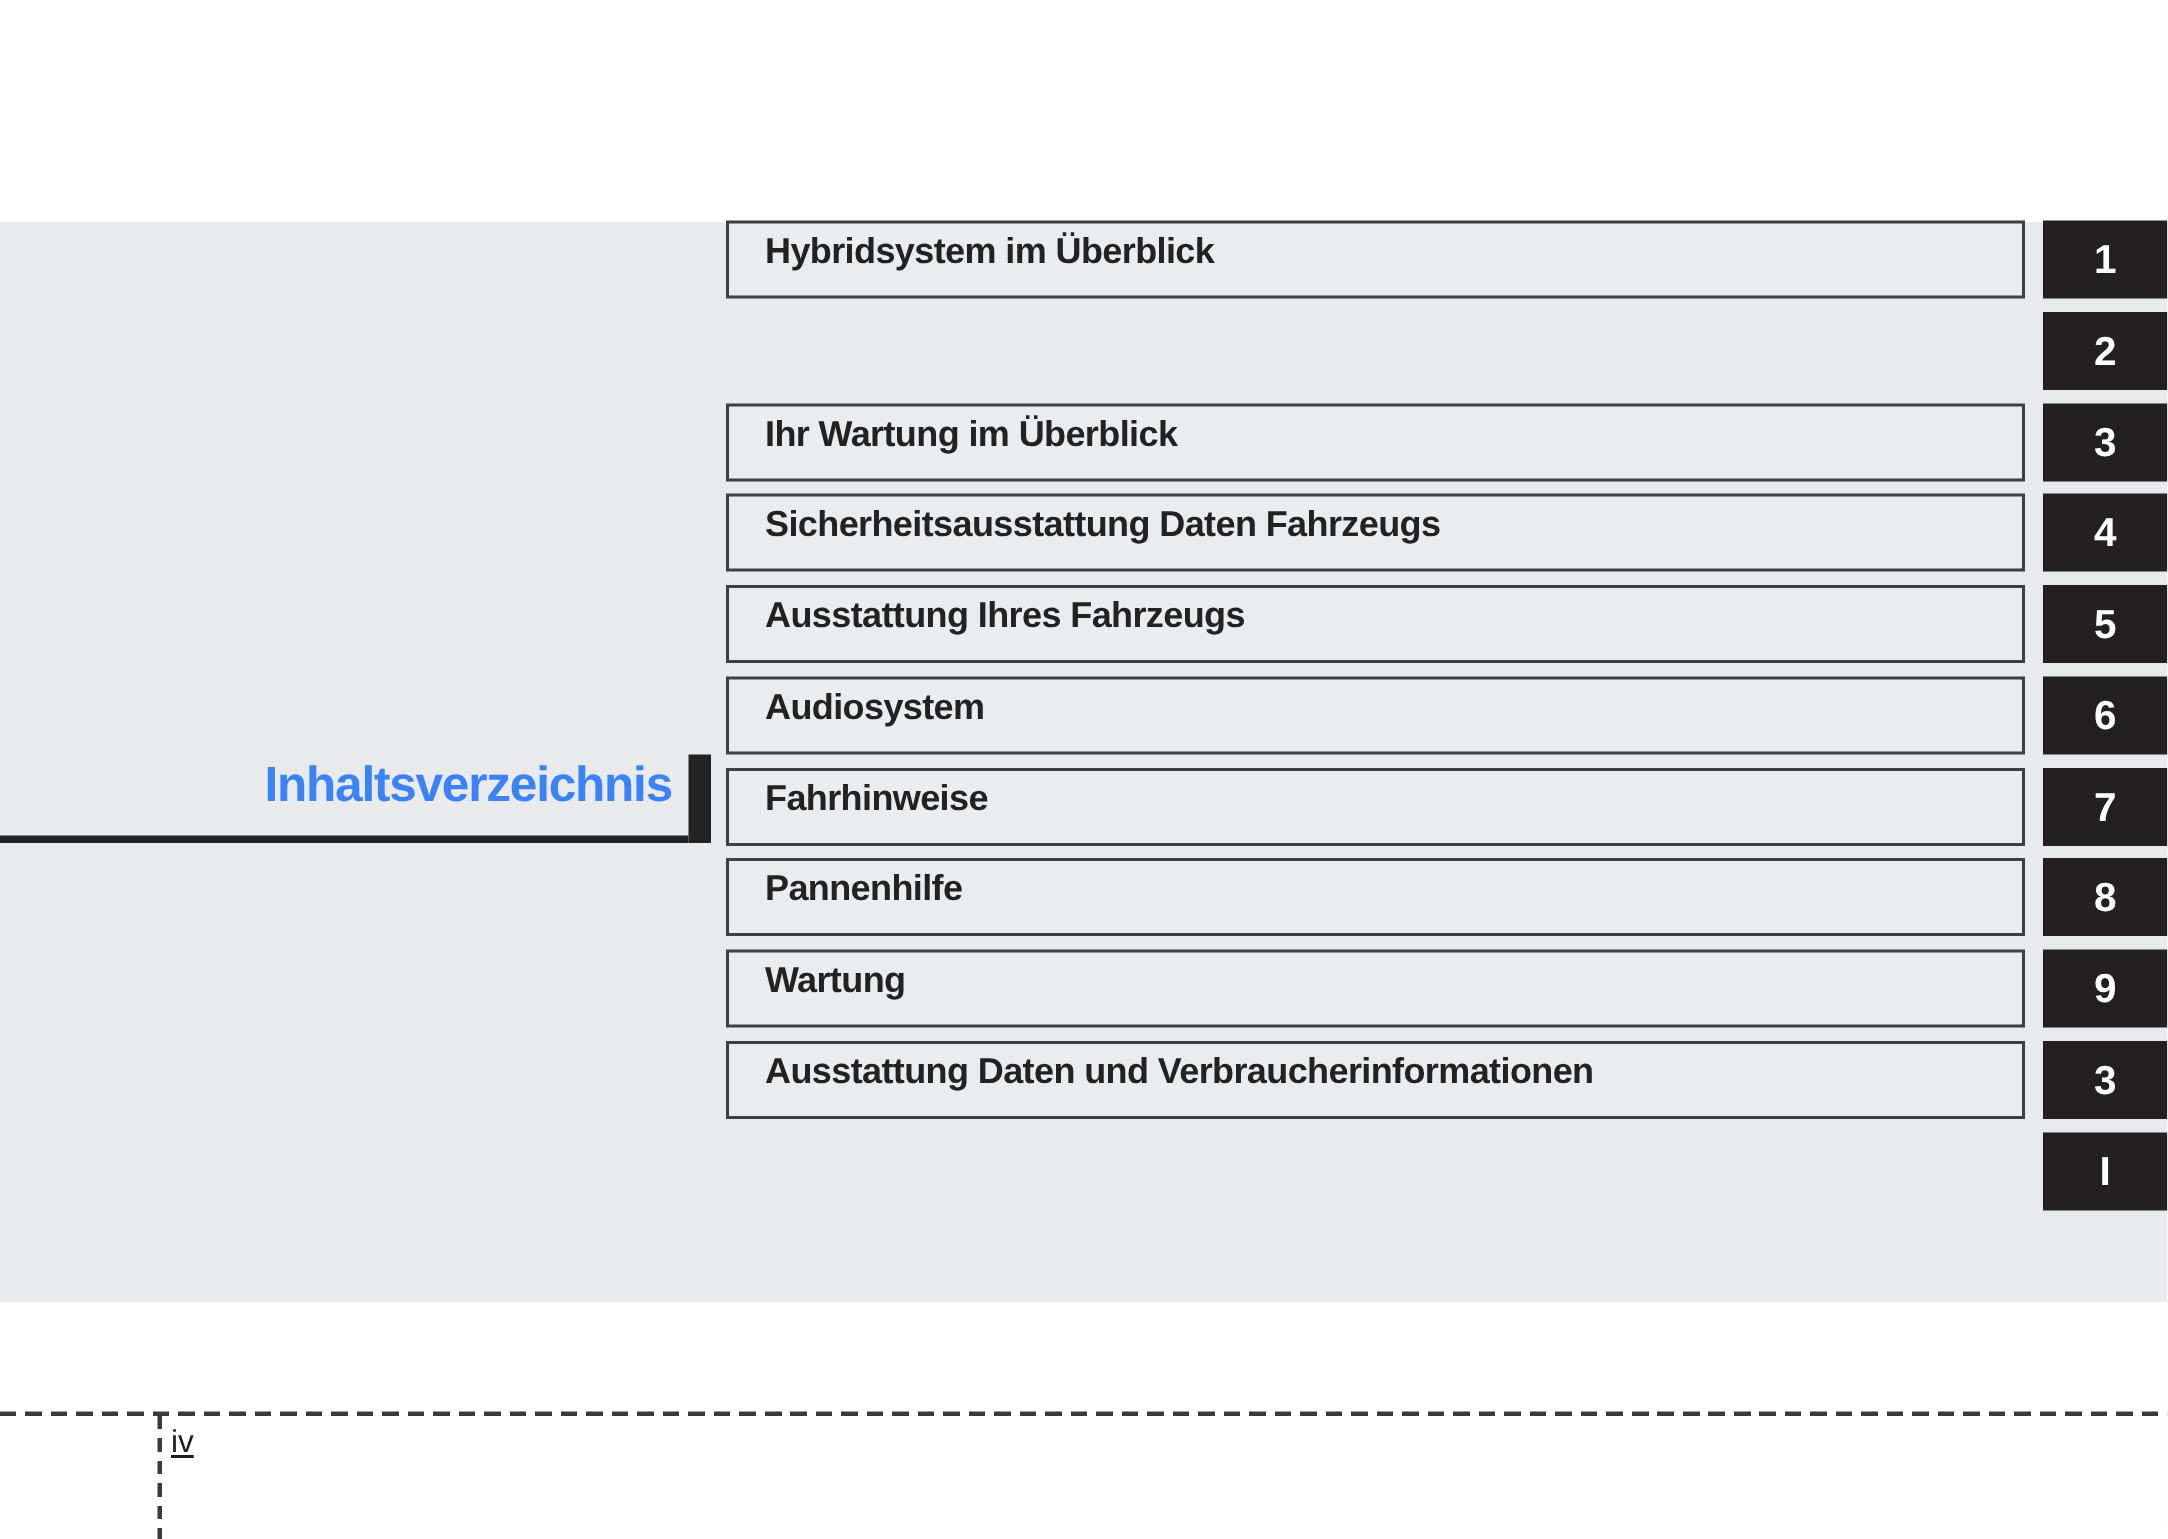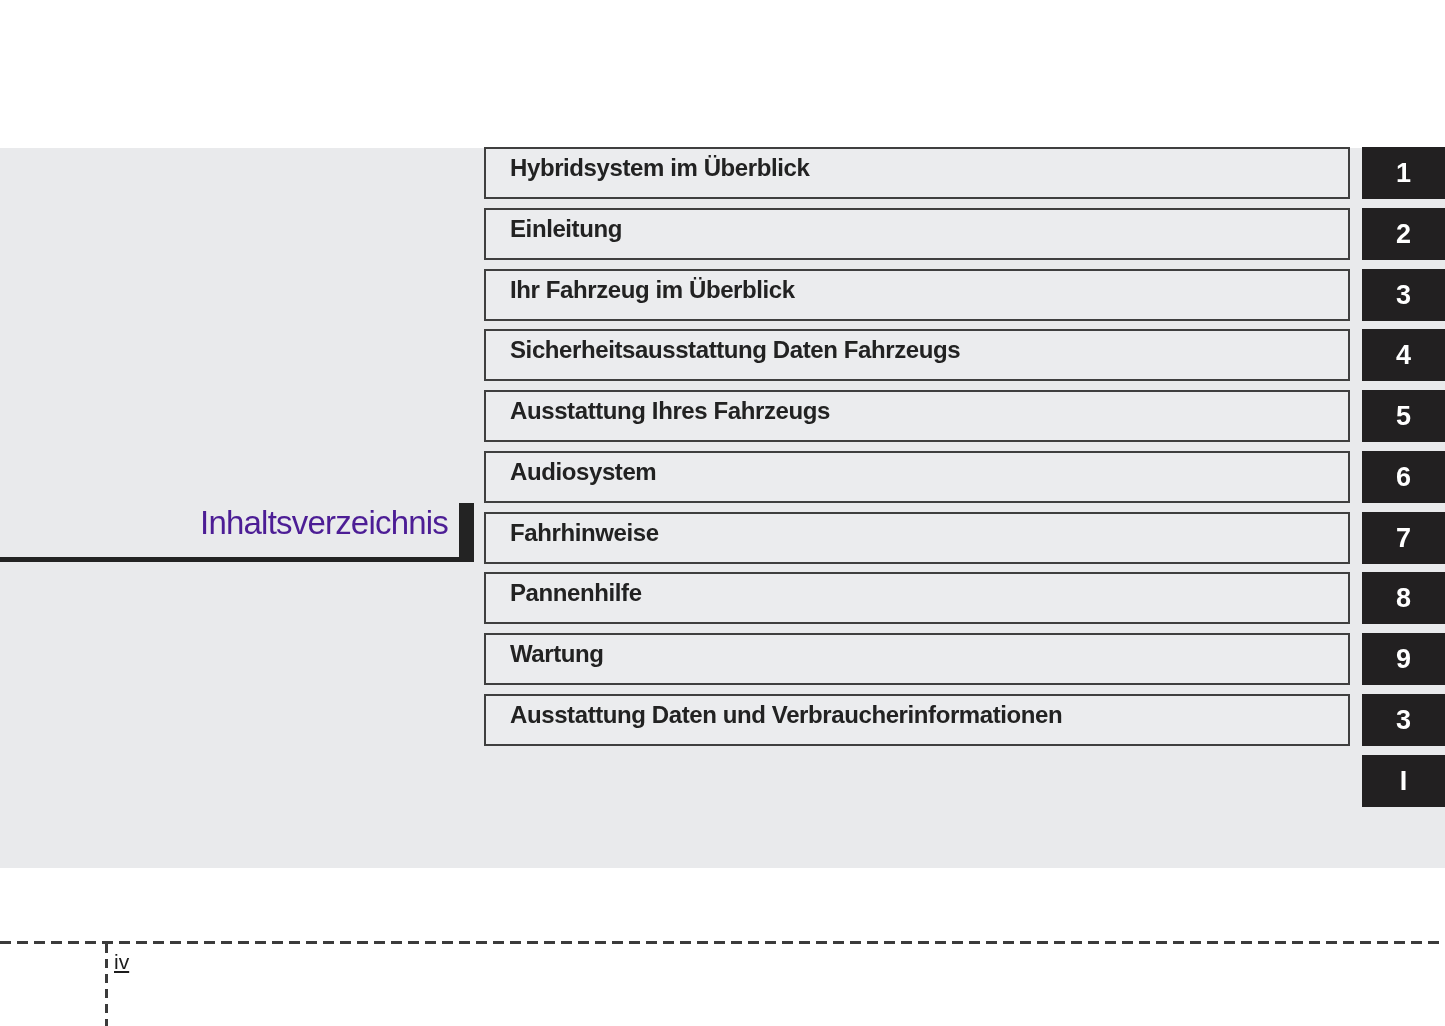--- a/index.html
+++ b/index.html
@@ -48,22 +48,22 @@
     justify-content: center;
     font-size: 27px;
     font-weight: bold;
   }
   .page-title {
     position: absolute;
     left: 0; top: 504px;
     width: 448px;
     text-align: right;
     font-size: 33px;
-    font-weight: normal;
-    color: #4c1d95;
+    font-weight: bold;
+    color: #3b82f6;
     letter-spacing: -0.8px;
     white-space: nowrap;
   }
   .accent-bar {
     position: absolute;
     left: 459px; top: 503px;
     width: 15px; height: 59px;
     background: #232323;
   }
   .title-rule {
@@ -95,25 +95,22 @@
 </head>
 <body>
 
 <div class="page">
 
   <div class="band"></div>
 
   <div class="toc-row" style="top:147px">
     <span class="row-label">Hybridsystem im Überblick</span>
   </div>
-  <div class="toc-row" style="top:208px">
-    <span class="row-label">Einleitung</span>
-  </div>
   <div class="toc-row" style="top:269px">
-    <span class="row-label">Ihr Fahrzeug im Überblick</span>
+    <span class="row-label">Ihr Wartung im Überblick</span>
   </div>
   <div class="toc-row" style="top:329px">
     <span class="row-label">Sicherheitsausstattung Daten Fahrzeugs</span>
   </div>
   <div class="toc-row" style="top:390px">
     <span class="row-label">Ausstattung Ihres Fahrzeugs</span>
   </div>
   <div class="toc-row" style="top:451px">
     <span class="row-label">Audiosystem</span>
   </div>

